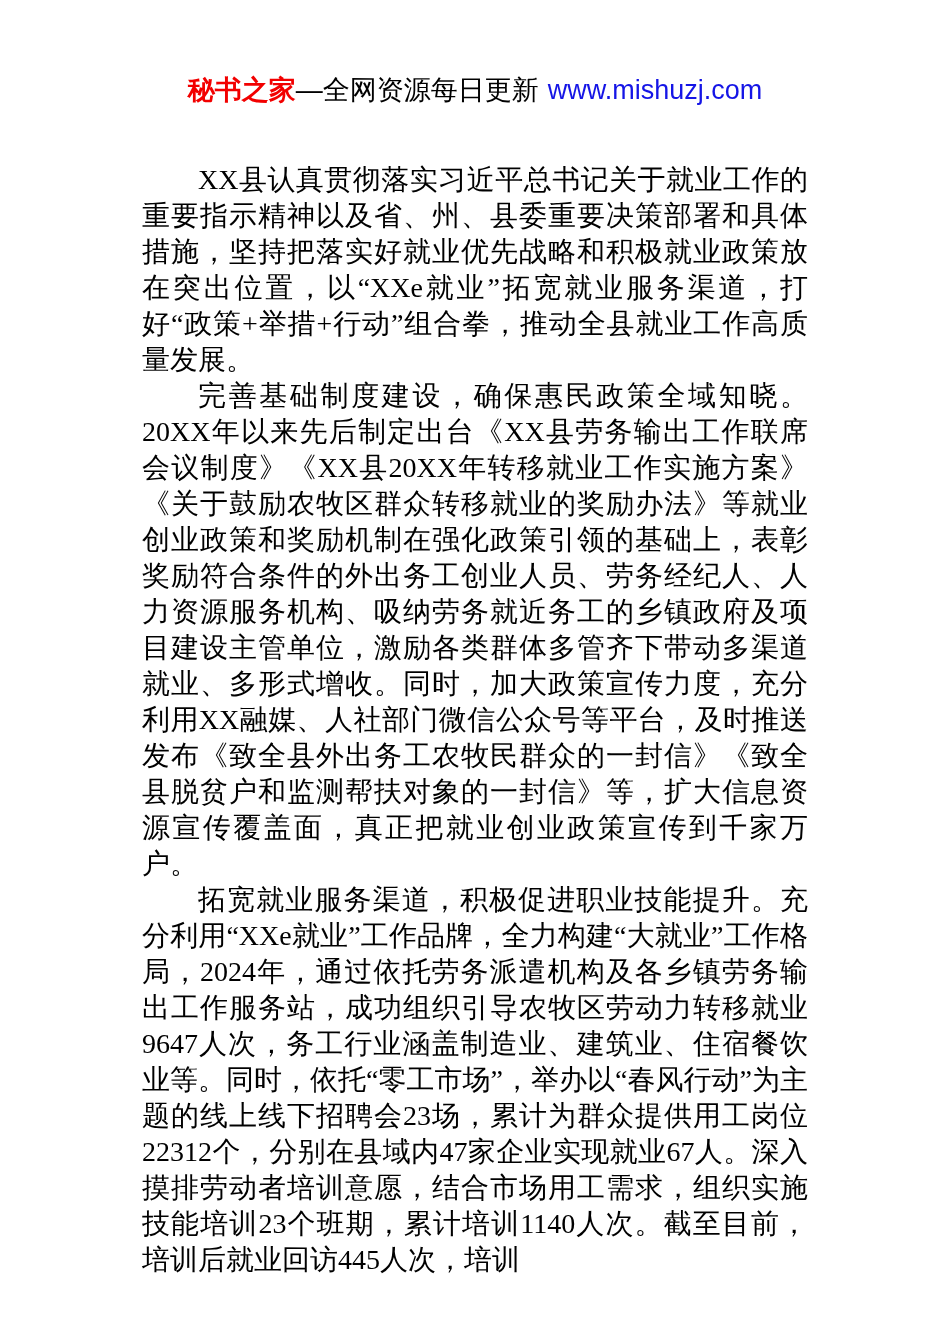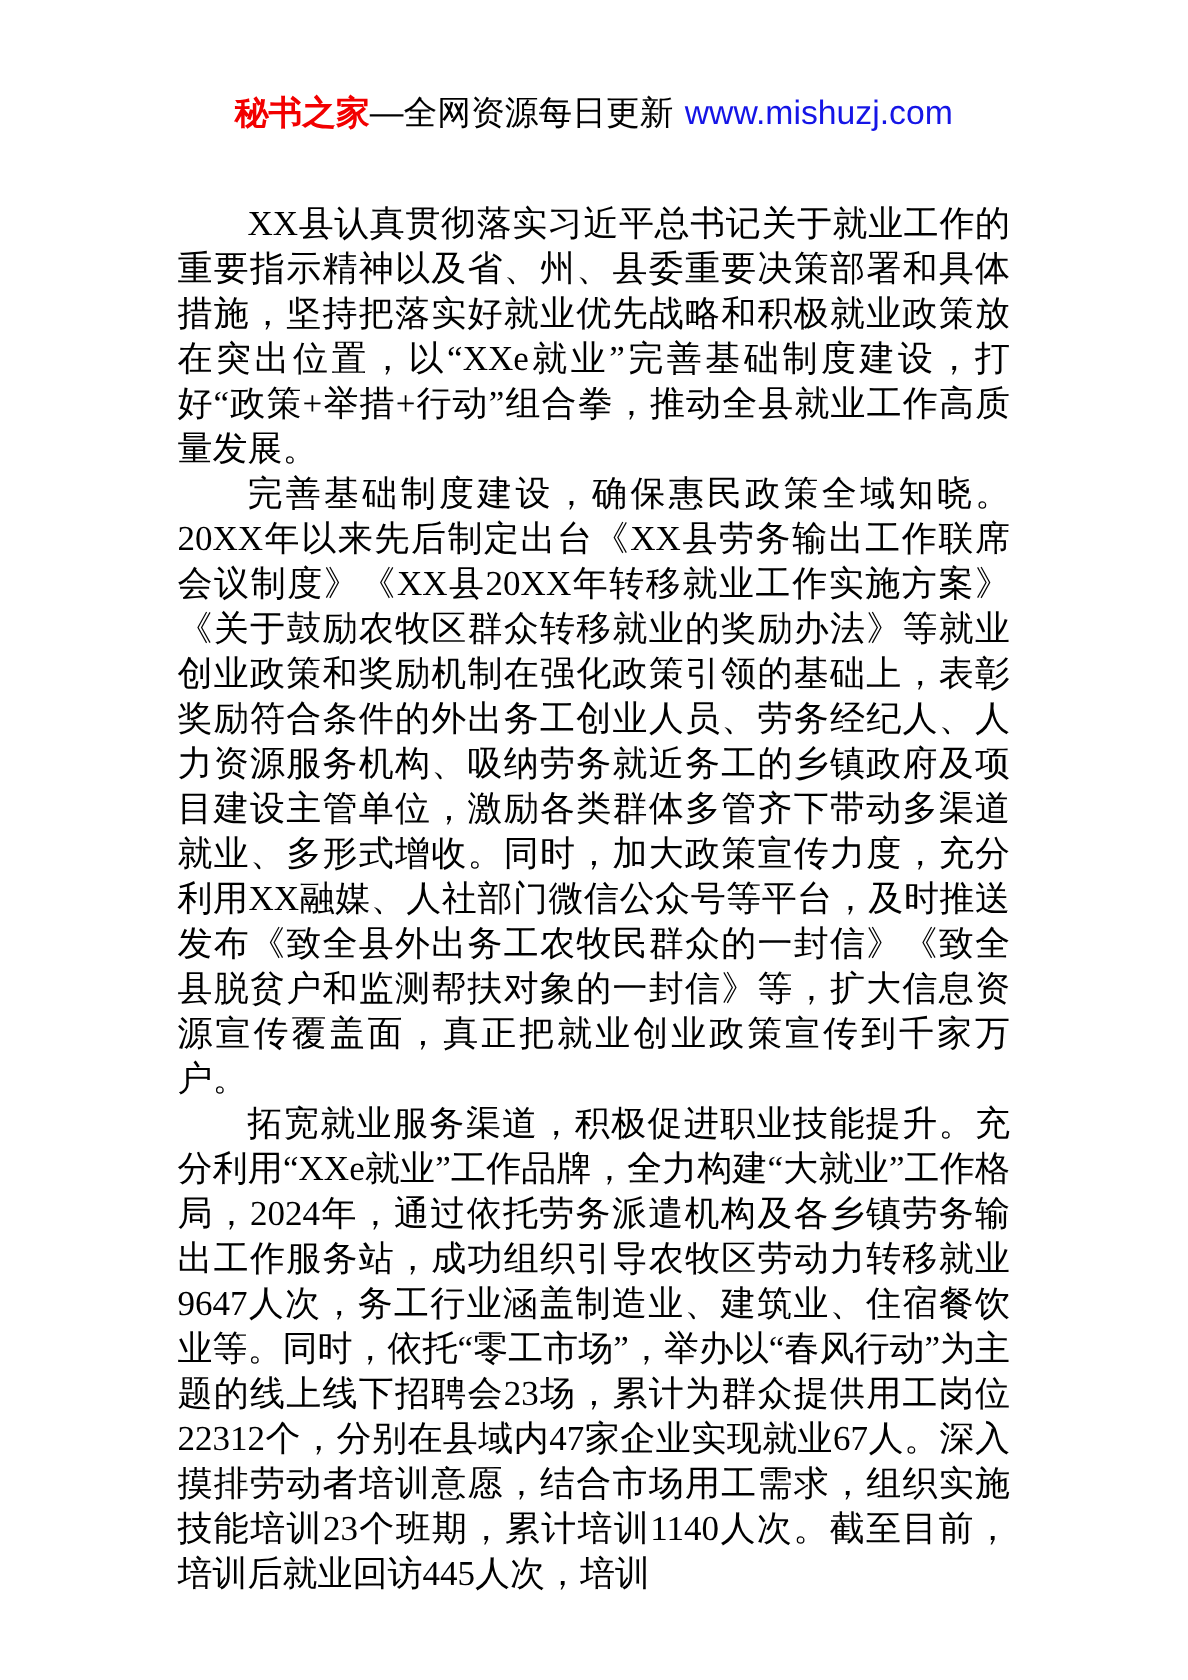--- a/index.html
+++ b/index.html
@@ -70,18 +70,18 @@
 <body>
 
 <div class="page">
 
   <div class="header-line">
     <span class="brand">秘书之家</span><span class="tagline">—全网资源每日更新</span><span class="site-url">www.mishuzj.com</span>
   </div>
 
 
   <div class="doc-body">
-    <p>XX县认真贯彻落实习近平总书记关于就业工作的重要指示精神以及省、州、县委重要决策部署和具体措施，坚持把落实好就业优先战略和积极就业政策放在突出位置，以“XXe就业”完善基础制度建设，打好“政策+举措+行动”组合拳，推动全县就业工作高质量发展。</p>
+    <p>XX县认真贯彻落实习近平总书记关于就业工作的重要指示精神以及省、州、县委重要决策部署和具体措施，坚持把落实好就业优先战略和积极就业政策放在突出位置，以“XXe就业”拓宽就业服务渠道，打好“政策+举措+行动”组合拳，推动全县就业工作高质量发展。</p>
     <p>完善基础制度建设，确保惠民政策全域知晓。20XX年以来先后制定出台《XX县劳务输出工作联席会议制度》《XX县20XX年转移就业工作实施方案》《关于鼓励农牧区群众转移就业的奖励办法》等就业创业政策和奖励机制在强化政策引领的基础上，表彰奖励符合条件的外出务工创业人员、劳务经纪人、人力资源服务机构、吸纳劳务就近务工的乡镇政府及项目建设主管单位，激励各类群体多管齐下带动多渠道就业、多形式增收。同时，加大政策宣传力度，充分利用XX融媒、人社部门微信公众号等平台，及时推送发布《致全县外出务工农牧民群众的一封信》《致全县脱贫户和监测帮扶对象的一封信》等，扩大信息资源宣传覆盖面，真正把就业创业政策宣传到千家万户。</p>
     <p>拓宽就业服务渠道，积极促进职业技能提升。充分利用“XXe就业”工作品牌，全力构建“大就业”工作格局，2024年，通过依托劳务派遣机构及各乡镇劳务输出工作服务站，成功组织引导农牧区劳动力转移就业9647人次，务工行业涵盖制造业、建筑业、住宿餐饮业等。同时，依托“零工市场”，举办以“春风行动”为主题的线上线下招聘会23场，累计为群众提供用工岗位22312个，分别在县域内47家企业实现就业67人。深入摸排劳动者培训意愿，结合市场用工需求，组织实施技能培训23个班期，累计培训1140人次。截至目前，培训后就业回访445人次，培训</p>
   </div>
 
 </div>
 
 </body></html>

